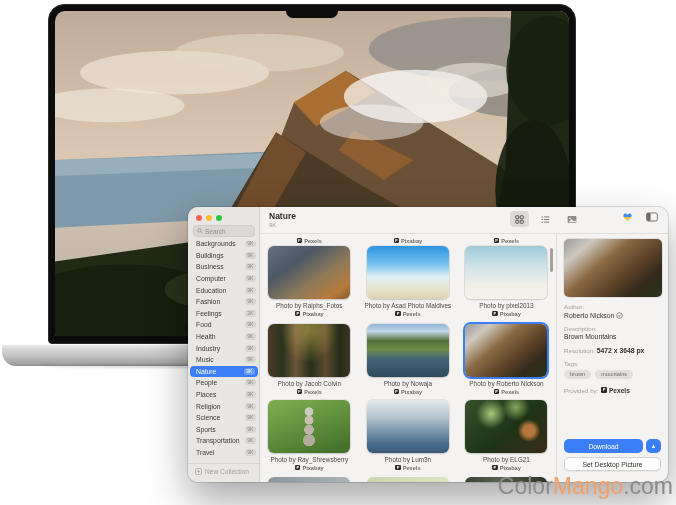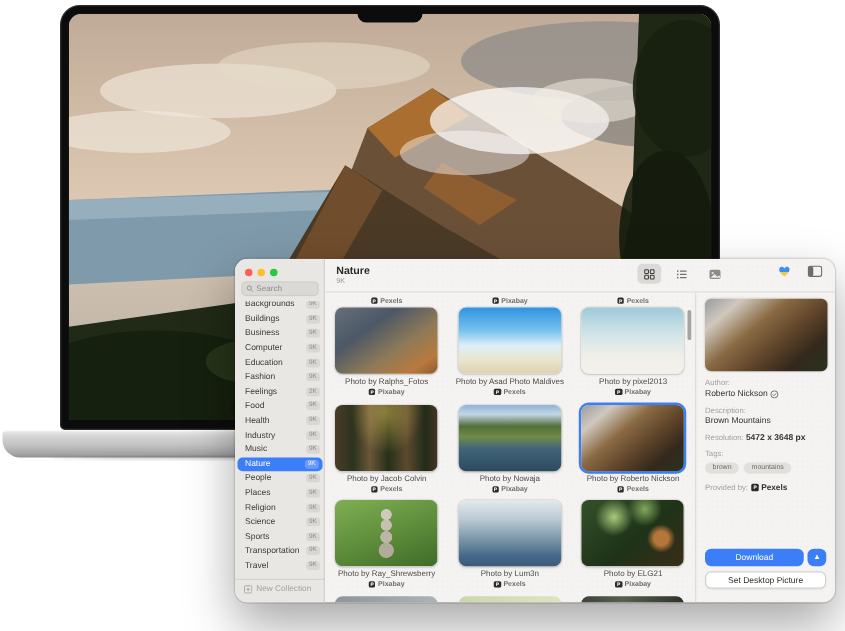--- a/index.html
+++ b/index.html
@@ -490,14 +490,17 @@
       <div class="btncol">
         <div class="dlrow">
           <button class="btn-dl">Download</button>
           <div class="btn-arrow">▲</div>
         </div>
         <button class="btn-set">Set Desktop Picture</button>
       </div>
     </div>
   </div>
 
+  <div class="wm">
+    <span class="g">Color</span><span class="o">Mango</span><span class="g">.com</span>
+  </div>
 
 </div>
 
 </body></html>

